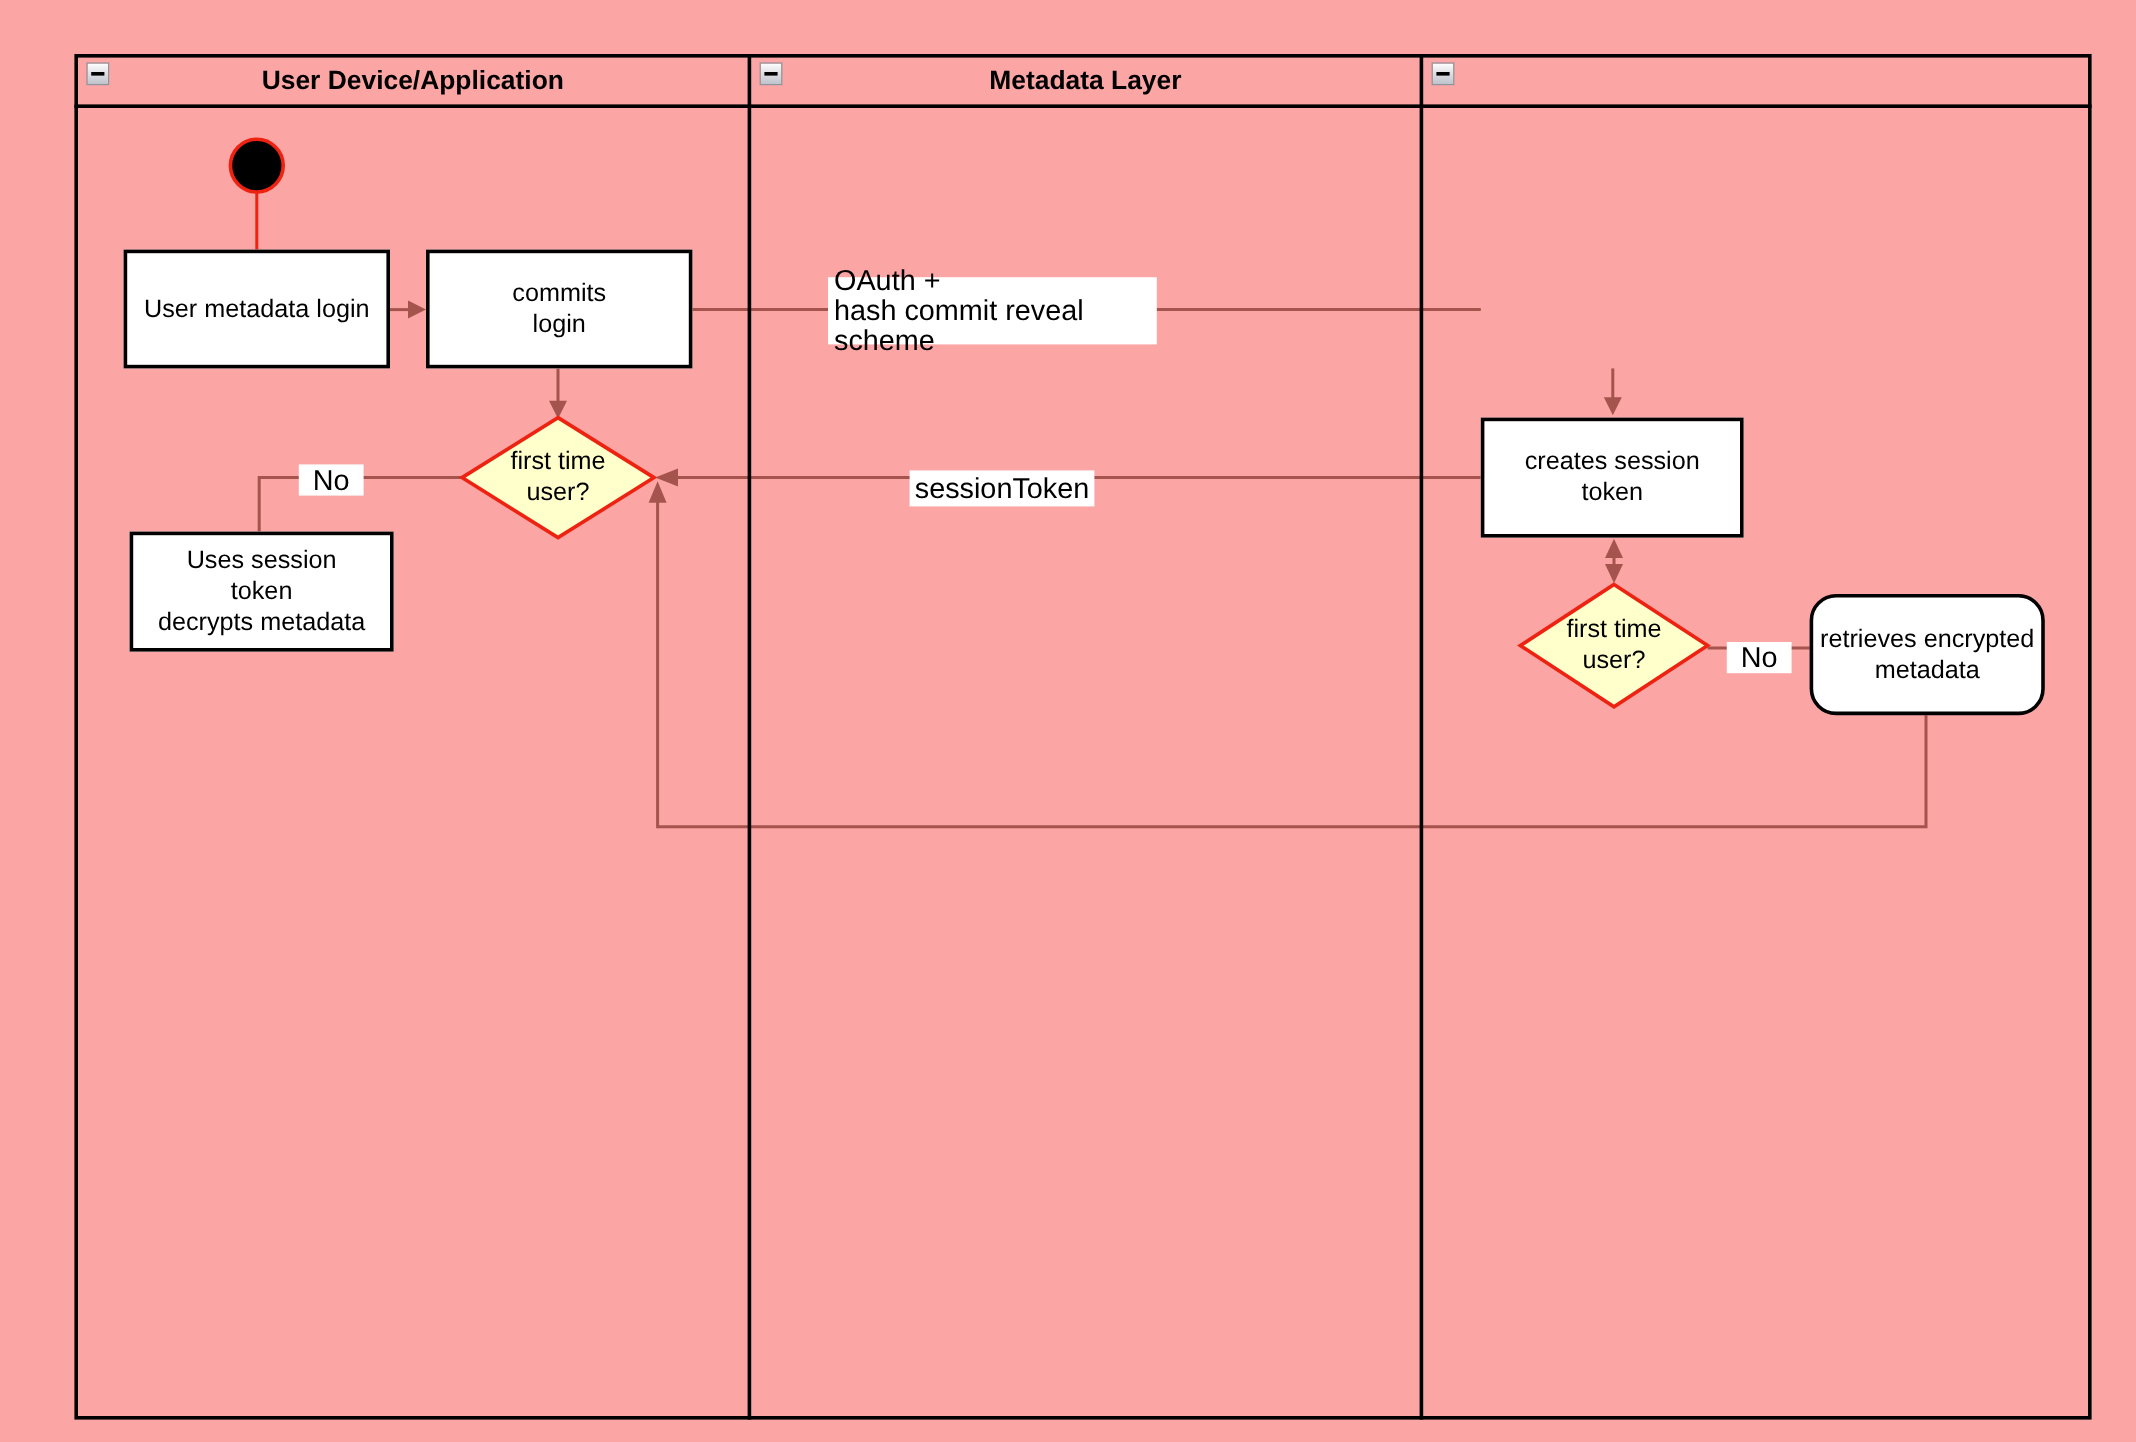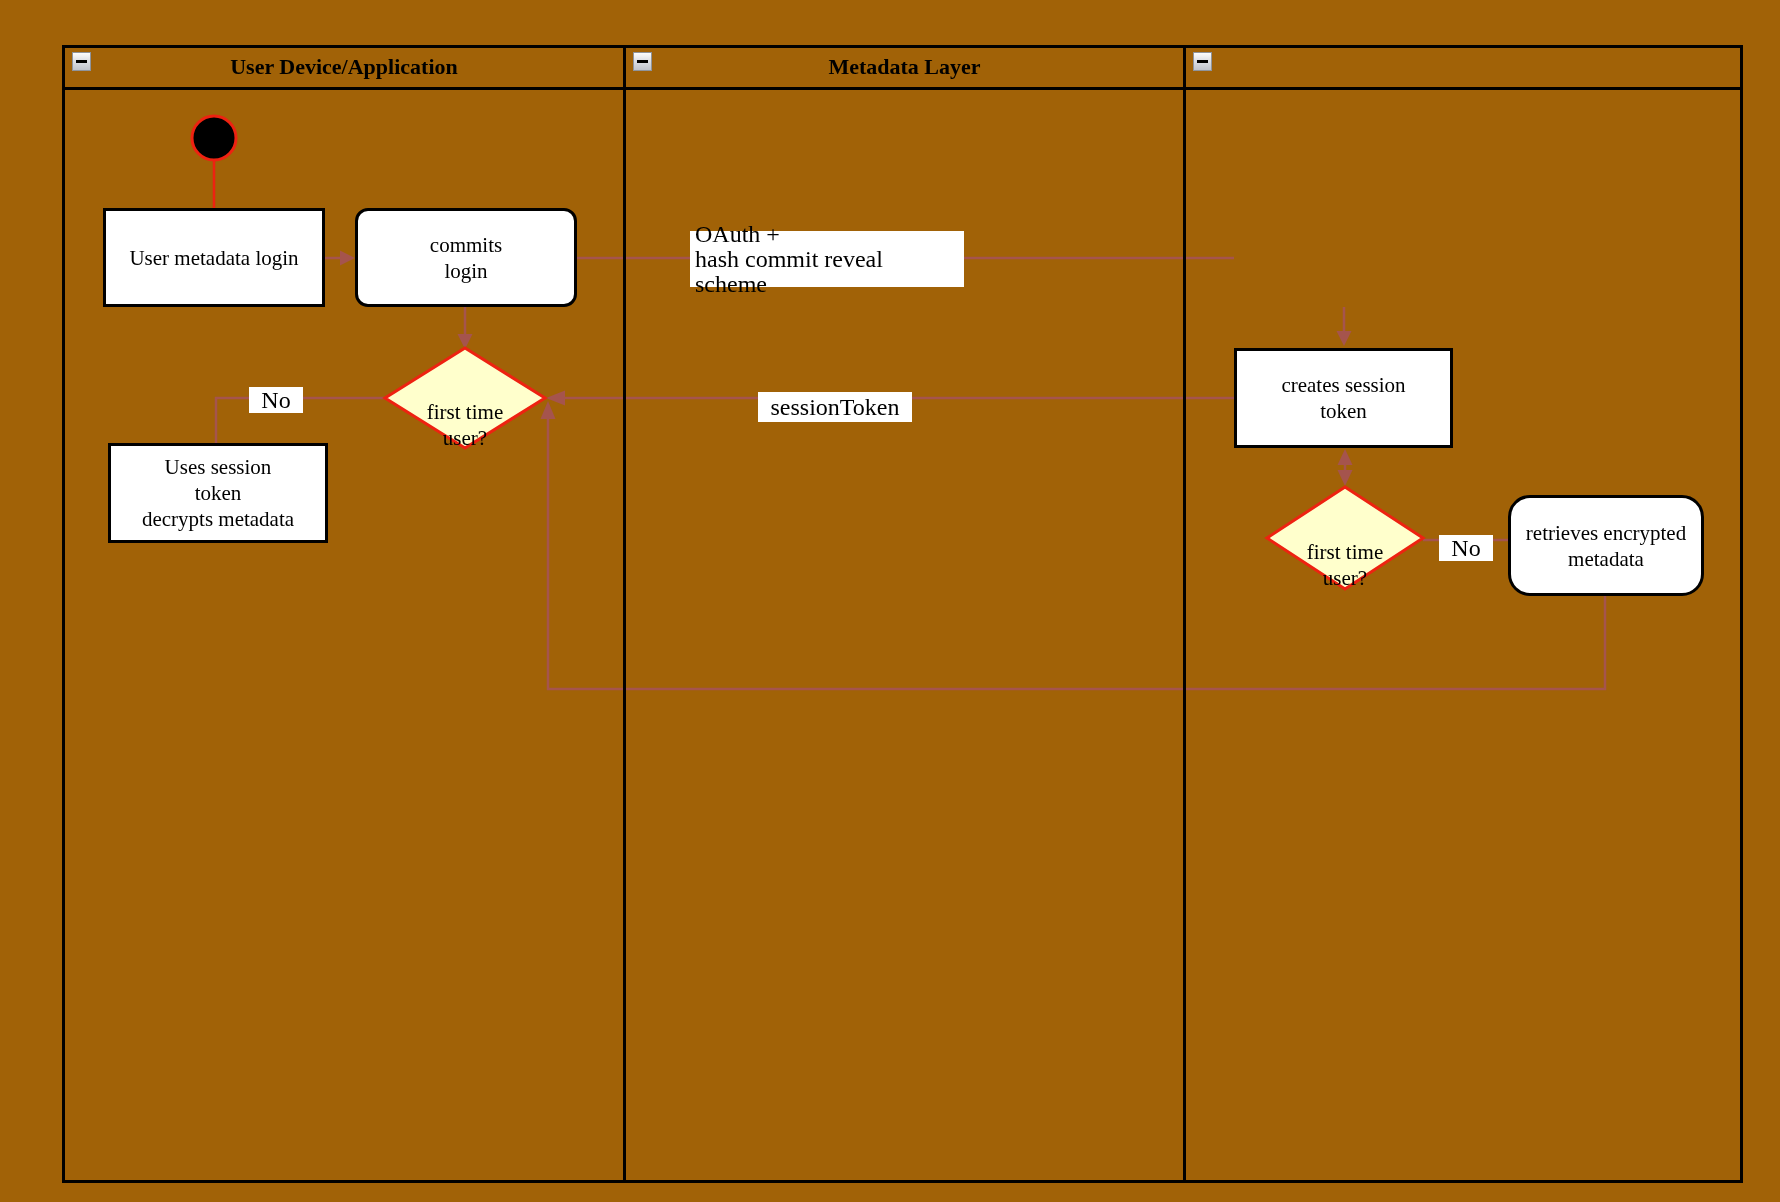--- a/index.html
+++ b/index.html
@@ -1,18 +1,18 @@
 <!DOCTYPE html>
 <html><head>
 <meta charset="utf-8">
 <style>
   html,body{margin:0;padding:0;background:#ffffff;}
   #stage{
-    position:relative;width:1780px;height:1202px;background:#a16207;
-    font-family:Liberation Serif, serif;color:#000;overflow:hidden;
+    position:relative;width:1780px;height:1202px;background:#fca5a5;
+    font-family:Liberation Sans, sans-serif;color:#000;overflow:hidden;
   }
   .abs{position:absolute;}
   
   .frame{left:62px;top:45px;width:1681px;height:1138px;border:3px solid #000;box-sizing:border-box;}
   .vsep{top:45px;height:1138px;width:3px;background:#000;}
   .hsep{left:62px;top:87px;width:1681px;height:3px;background:#000;}
   
   .lane-title{
     top:45px;height:44px;display:flex;align-items:center;justify-content:center;
     font-size:22px;font-weight:bold;white-space:nowrap;
@@ -24,21 +24,21 @@
   }
   .collapse-icon .bar{width:11px;height:3px;background:#000;}
   
   .task{
     border:3px solid #000;background:#fff;box-sizing:border-box;
     display:flex;align-items:center;justify-content:center;text-align:center;
     font-size:21px;line-height:26px;white-space:pre-line;
   }
   .decision-label{
     display:flex;align-items:center;justify-content:center;text-align:center;
-    font-size:21px;line-height:26px;white-space:pre-line;margin-top:27px;
+    font-size:21px;line-height:26px;white-space:pre-line;
   }
   
   .edge-label{
     background:#fff;display:flex;align-items:center;justify-content:center;
     font-size:24px;line-height:25px;white-space:pre-line;padding:1px 5px;
   }
   svg{position:absolute;left:0;top:0;}
 </style>
 </head>
 <body>
@@ -95,21 +95,21 @@
       <div class="bar"></div>
     </div>
   <div class="abs collapse-icon" style="left:633px;">
       <div class="bar"></div>
     </div>
   <div class="abs collapse-icon" style="left:1193px;">
       <div class="bar"></div>
     </div>
 
   <div class="abs task" style="left:103px;top:208px;width:222px;height:99px;">User metadata login</div>
-  <div class="abs task" style="left:355px;top:208px;width:222px;height:99px;border-radius:13px;">commits
+  <div class="abs task" style="left:355px;top:208px;width:222px;height:99px;">commits
 login</div>
   <div class="abs task" style="left:108px;top:443px;width:220px;height:100px;">Uses session
 token
 decrypts metadata</div>
 
   <div class="abs task" style="left:1234px;top:348px;width:219px;height:100px;">creates session
 token</div>
   <div class="abs task" style="left:1508px;top:495px;width:196px;height:101px;border-radius:22px;">retrieves encrypted
 metadata</div>
 

